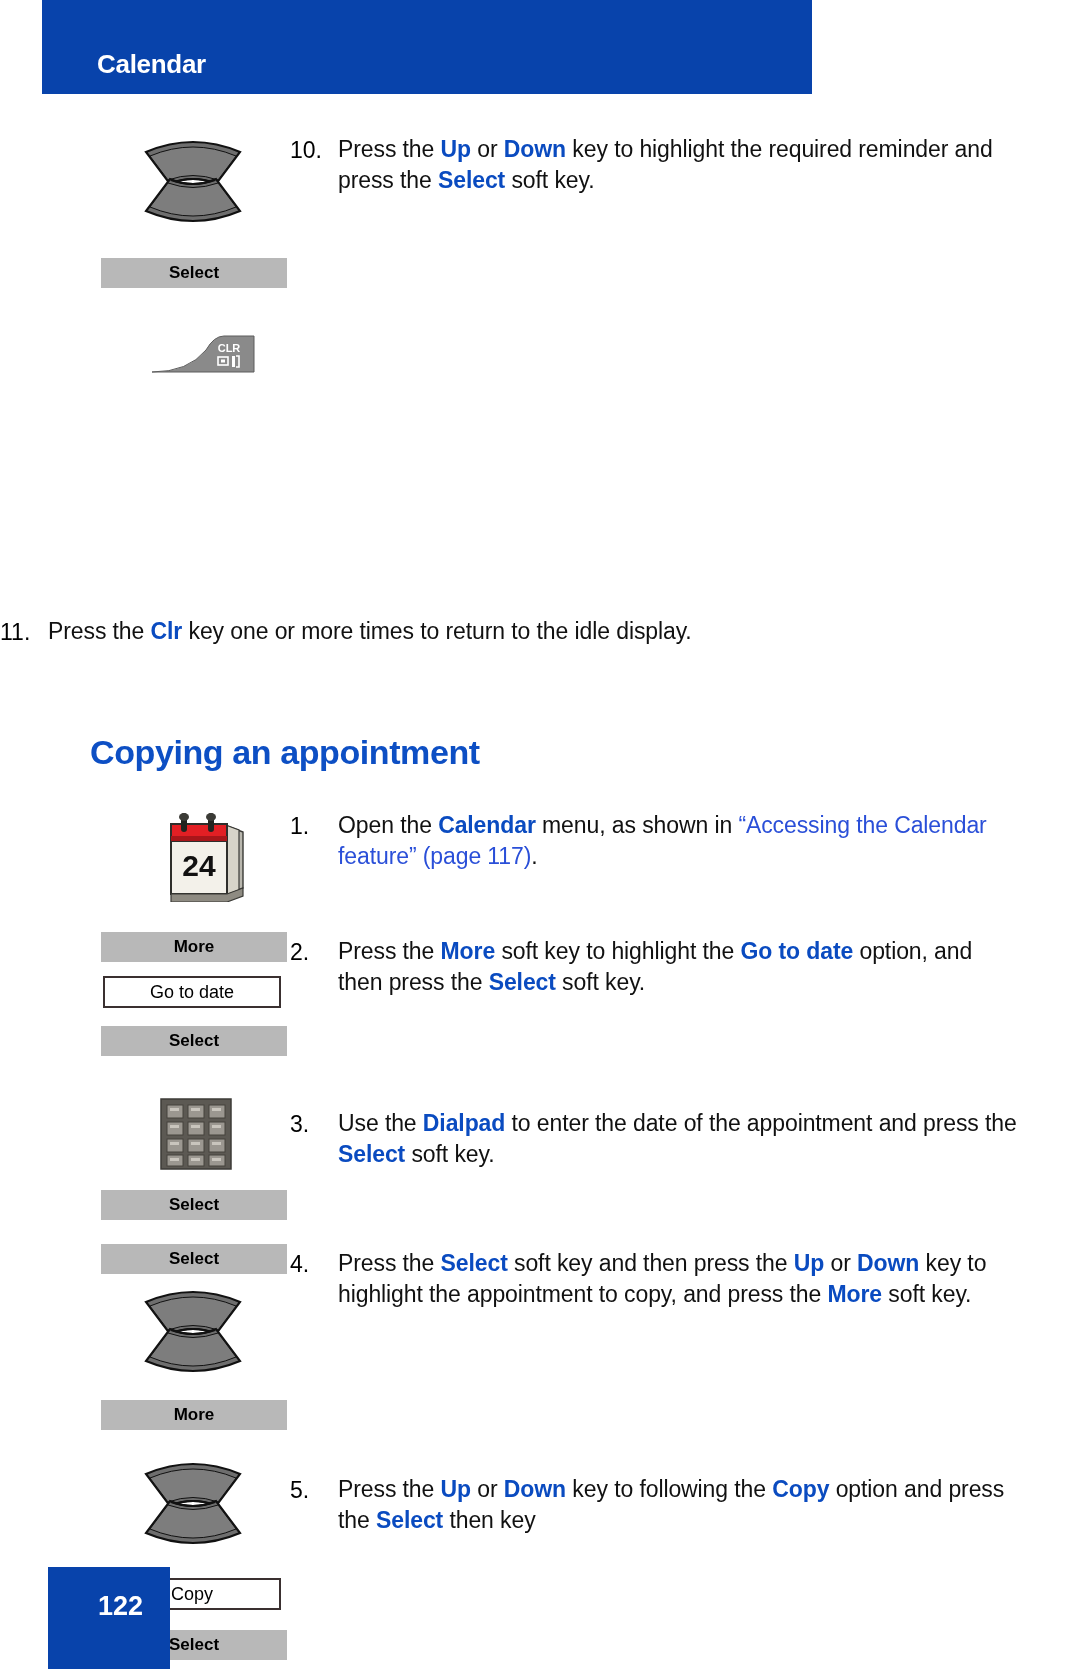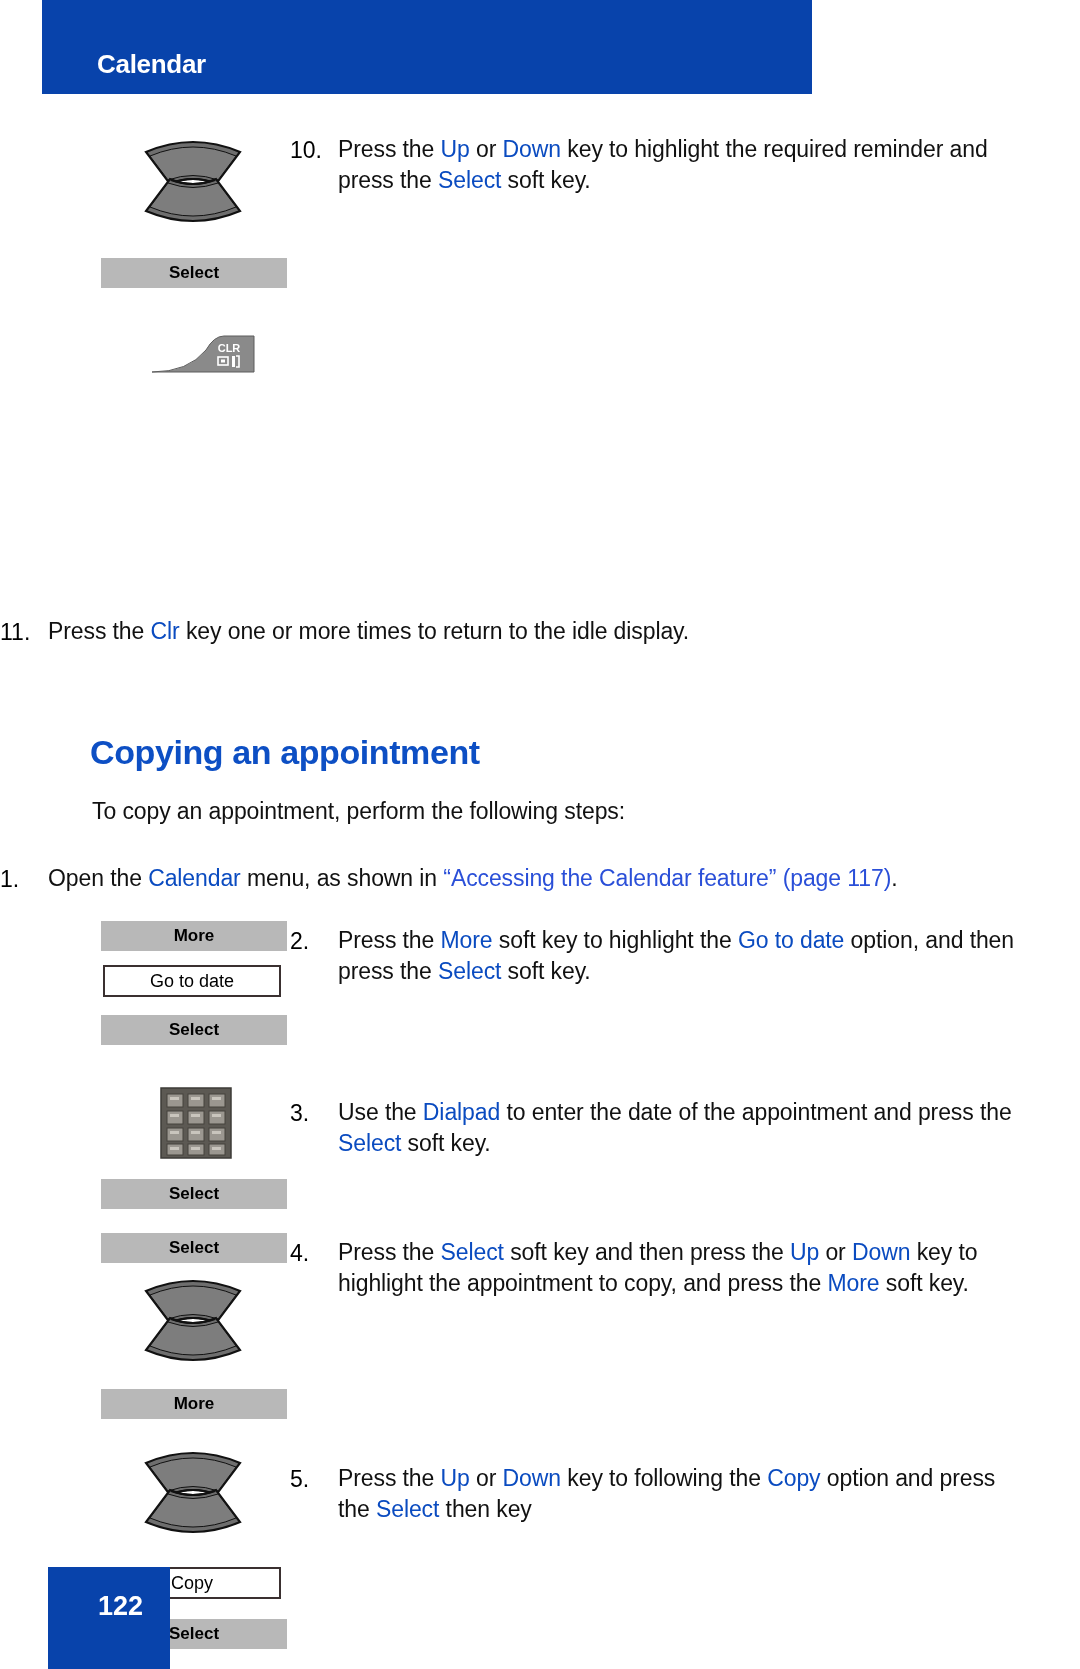--- a/index.html
+++ b/index.html
@@ -66,21 +66,21 @@
     color: #000;
     line-height: 32px;
     text-align: left;
   }
   .step-text {
     font-size: 23px;
     color: #111111;
     line-height: 31px;
     letter-spacing: -0.1px;
   }
-  .b-blue { color: #0a4bc0; font-weight: normal; }
+  .b-blue { color: #0a4bc0; font-weight: bold; }
   .link-blue { color: #2a4fd8; }
 
   
   .softkey {
     width: 186px;
     height: 30px;
     background: #b8b8b8;
     color: #000;
     font-size: 17px;
     font-weight: bold;
@@ -204,23 +204,45 @@
     </div>
     <div class="text-col">
       <div class="step-num">11.</div>
       <div class="step-text">
         <span>Press the </span><span class="b-blue">Clr</span><span> key one or more times to return to the idle display.</span>
       </div>
     </div>
   </div>
 
   <div class="section-heading" style="margin-top:85px;">Copying an appointment</div>
-  <div class="section-intro" style="margin-top:26px;">To copy an appointment, perform the following steps:</div>
 
   <div class="step-row" style="margin-top:38px;">
+    <div class="icon-col">
+      <div class="calicon">
+        <svg width="100" height="92" viewBox="0 0 100 92">
+
+          <path d="M72 16 L88 22 L88 78 L72 84 Z" fill="#b9b7ae" stroke="#3a3a36" stroke-width="1.4"></path>
+          <path d="M68 14 L84 20 L84 80 L68 86 Z" fill="#d7d4c9" stroke="#3a3a36" stroke-width="1.2"></path>
+
+          <rect x="16" y="14" width="56" height="70" fill="#f3f1ea" stroke="#2e2e2b" stroke-width="2"></rect>
+
+          <rect x="16" y="14" width="56" height="17" fill="#e21f24" stroke="#2e2e2b" stroke-width="2"></rect>
+          <rect x="16" y="26" width="56" height="5" fill="#a8161a"></rect>
+
+          <path d="M29 6 L29 19" stroke="#23231f" stroke-width="6" stroke-linecap="round"></path>
+          <path d="M56 6 L56 19" stroke="#23231f" stroke-width="6" stroke-linecap="round"></path>
+          <ellipse cx="29" cy="7" rx="5" ry="4" fill="#3b3b36"></ellipse>
+          <ellipse cx="56" cy="7" rx="5" ry="4" fill="#3b3b36"></ellipse>
+
+          <text x="44" y="66" font-family="Liberation Sans, sans-serif" font-size="30" font-weight="bold" fill="#111111" text-anchor="middle">24</text>
+
+          <path d="M16 84 L72 84 L88 78 L88 86 L72 92 L16 92 Z" fill="#8e8b82" stroke="#3a3a36" stroke-width="1.2"></path>
+        </svg>
+      </div>
+    </div>
     <div class="text-col">
       <div class="step-num">1.</div>
       <div class="step-text">
         <span>Open the </span><span class="b-blue">Calendar</span><span> menu, as shown in </span><span class="link-blue">“Accessing the Calendar feature” (page 117)</span><span>.</span>
       </div>
     </div>
   </div>
 
   <div class="step-row" style="margin-top:26px;">
     <div class="icon-col">

